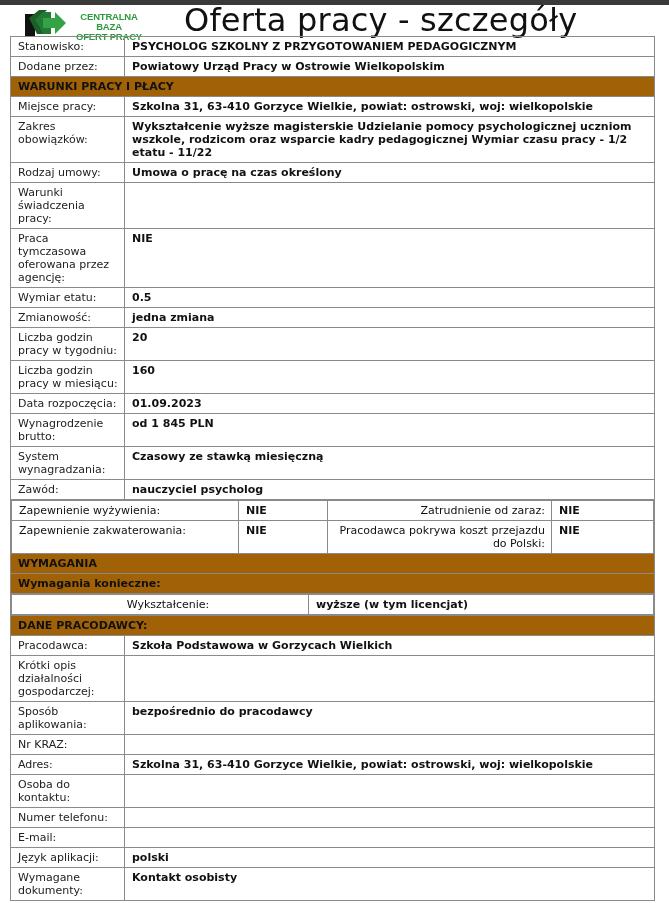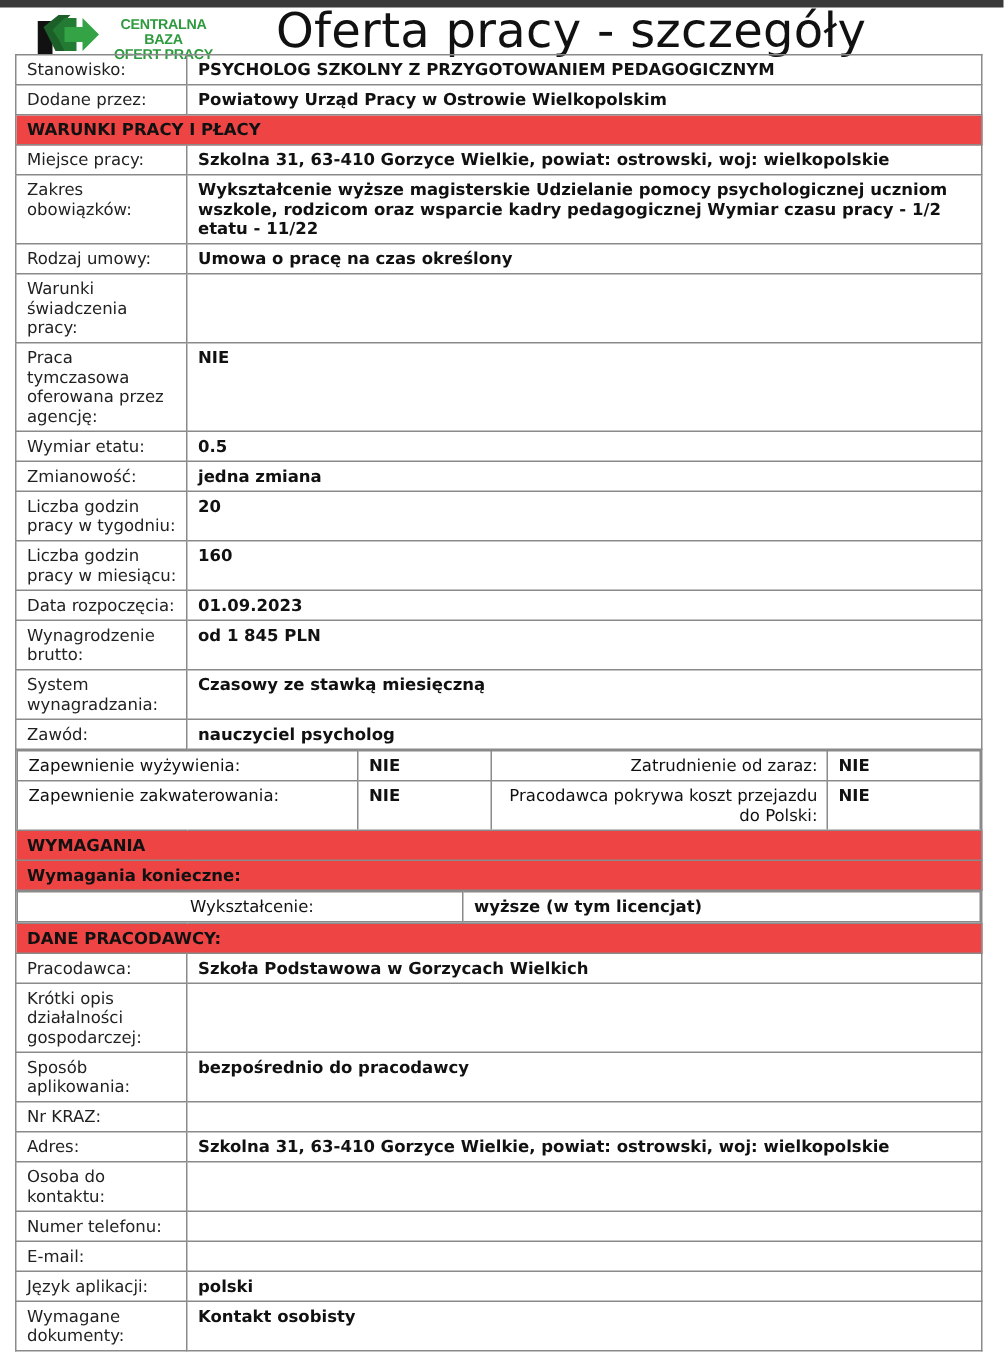--- a/index.html
+++ b/index.html
@@ -39,21 +39,21 @@
       font-size: 11px; line-height: 13px;
     }
     table.offer td {
       border: 1px solid #8a8a8a;
       padding: 3px 6px 3px 7px;
       vertical-align: top;
     }
     td.lbl { width: 100px; color: #222; margin-left: 18px; }
     td.val { font-weight: bold; color: #111; }
     tr.section td {
-      background: #ef4444; font-weight: bold; color: #111;
+      background: #a16207; font-weight: bold; color: #111;
       padding: 3px 7px;
     }
     .grid4 { width: 100%; border-collapse: collapse; table-layout: fixed; }
     td.cell-inner { padding: 0 !important; border: 1px solid #8a8a8a; }
     .grid4 td { border: none; border-bottom: 1px solid #8a8a8a; padding: 3px 6px 3px 7px; vertical-align: top; font-size: 11px; line-height: 13px; }
     .grid4 tr:last-child td { border-bottom: none; }
     .grid4 td.g-l1 { width: 213px; }
     .grid4 td.g-v1 { width: 75px; font-weight: bold; border-right: 1px solid #8a8a8a; }
     .grid4 td.g-l2 { width: 210px; text-align: right; }
     .grid4 td.g-v2 { font-weight: bold; }

